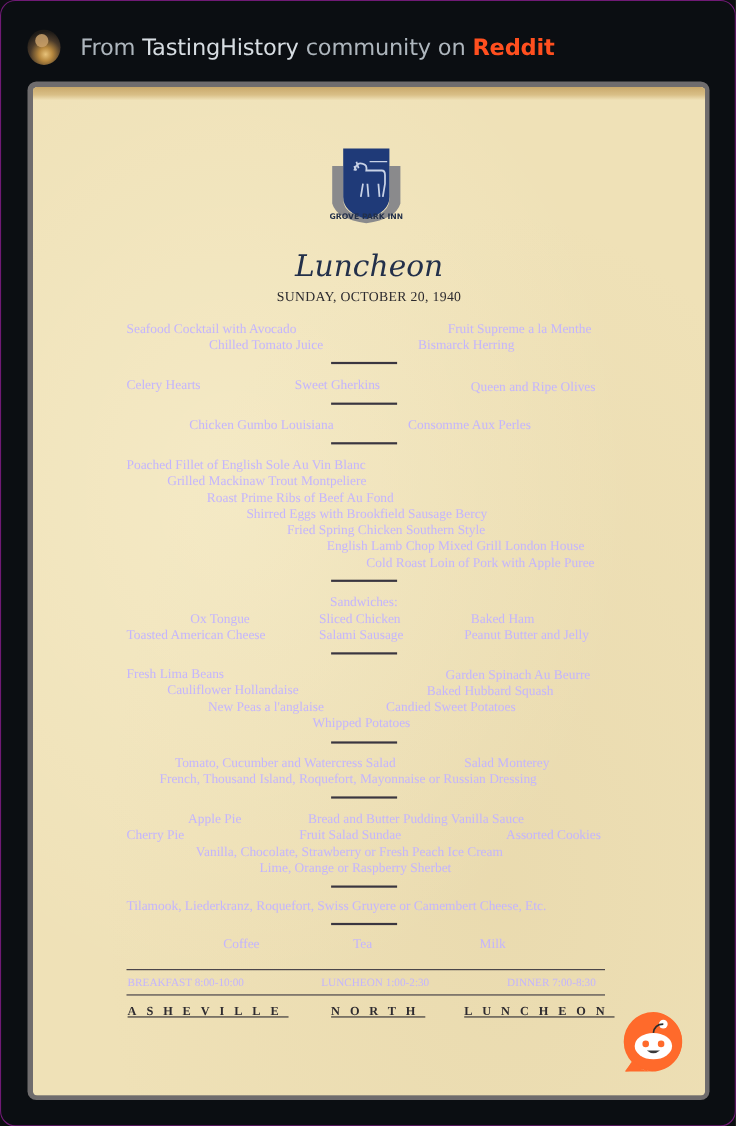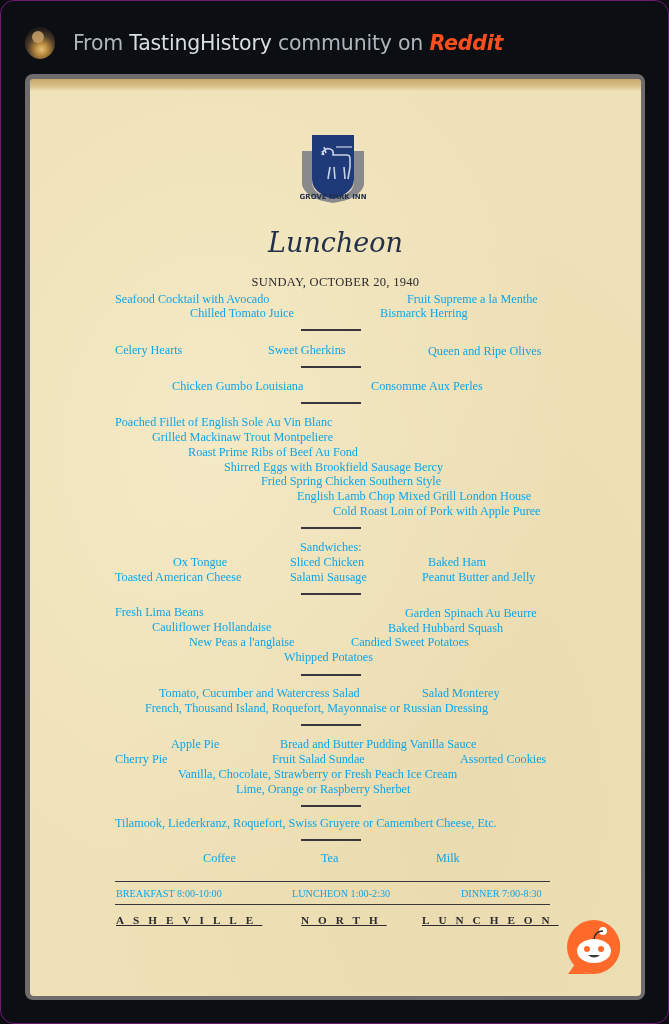--- a/index.html
+++ b/index.html
@@ -20,46 +20,46 @@
   .avatar {
     width:30px; height:32px; border-radius:50%; margin-right:18px;
     background: radial-gradient(circle at 55% 70%, #e7c27a 0%, #b8893f 22%, #4a3a2a 50%, #1d1a17 75%);
     position:relative; overflow:hidden;
   }
   .avatar::before {
     content:""; position:absolute; left:7px; top:4px; width:12px; height:12px; border-radius:50%;
     background:#c9a06a; opacity:.85;
   }
   .header b { color:#d7dde2; font-weight:normal; }
-  .header .reddit { color:#ff4f1f; font-weight:bold;font-style:italic; }
+  .header .reddit { color:#ff4f1f; font-weight:bold; }
   .paper-frame {
     position:absolute; left:24px; top:73px; width:620px; height:926px;
     background:#6f6c6d; border-radius:8px;
   }
   .paper {
     position:absolute; left:29px; top:78px; width:611px; height:917px;
     background:#efe1b7; border-radius:4px; overflow:hidden;
     background-image:
       radial-gradient(ellipse at 30% 40%, rgba(255,250,225,.35), transparent 60%),
       radial-gradient(ellipse at 70% 80%, rgba(210,190,140,.18), transparent 60%);
   }
   .paper-top {
     position:absolute; left:0; top:0; width:100%; height:12px;
     background: linear-gradient(#c9a86a, #d9bf87 60%, #efe1b7);
   }
-  .text { position:absolute; color:#0ea5e9; font-size:12.2px; white-space:nowrap; line-height:1; }
+  .text { position:absolute; color:#c4b5fd; font-size:12.2px; white-space:nowrap; line-height:1; }
   .rule { position:absolute; left:300px; width:60px; height:1.5px; background:#3a3640; }
   .crest {
     position:absolute; left:299px; top:132px; width:66px; height:72px;
   }
   .title {
     position:absolute; left:0; width:669px; top:226px; text-align:center;
     font-family: "DejaVu Serif", serif; font-style:italic; font-size:27px; color:#23304a;
   }
-  .date { position:absolute; left:0; width:669px; top:262px; text-align:center; font-size:12.5px; color:#2c2a2e; letter-spacing:.3px;margin-top:12px; }
+  .date { position:absolute; left:0; width:669px; top:262px; text-align:center; font-size:12.5px; color:#2c2a2e; letter-spacing:.3px; }
   .full-rule { position:absolute; left:114px; width:435px; height:1.3px; background:#3a3640; }
   .spaced { letter-spacing:9px; font-size:11.2px; font-weight:bold; color:#2e2b30;text-decoration:underline; }
   .small { font-size:10.2px; }
   .snoo { position:absolute; left:564px; top:917px; width:58px; height:58px; }
 </style>
 </head>
 <body>
 
 <div class="card">
   <div class="header">

